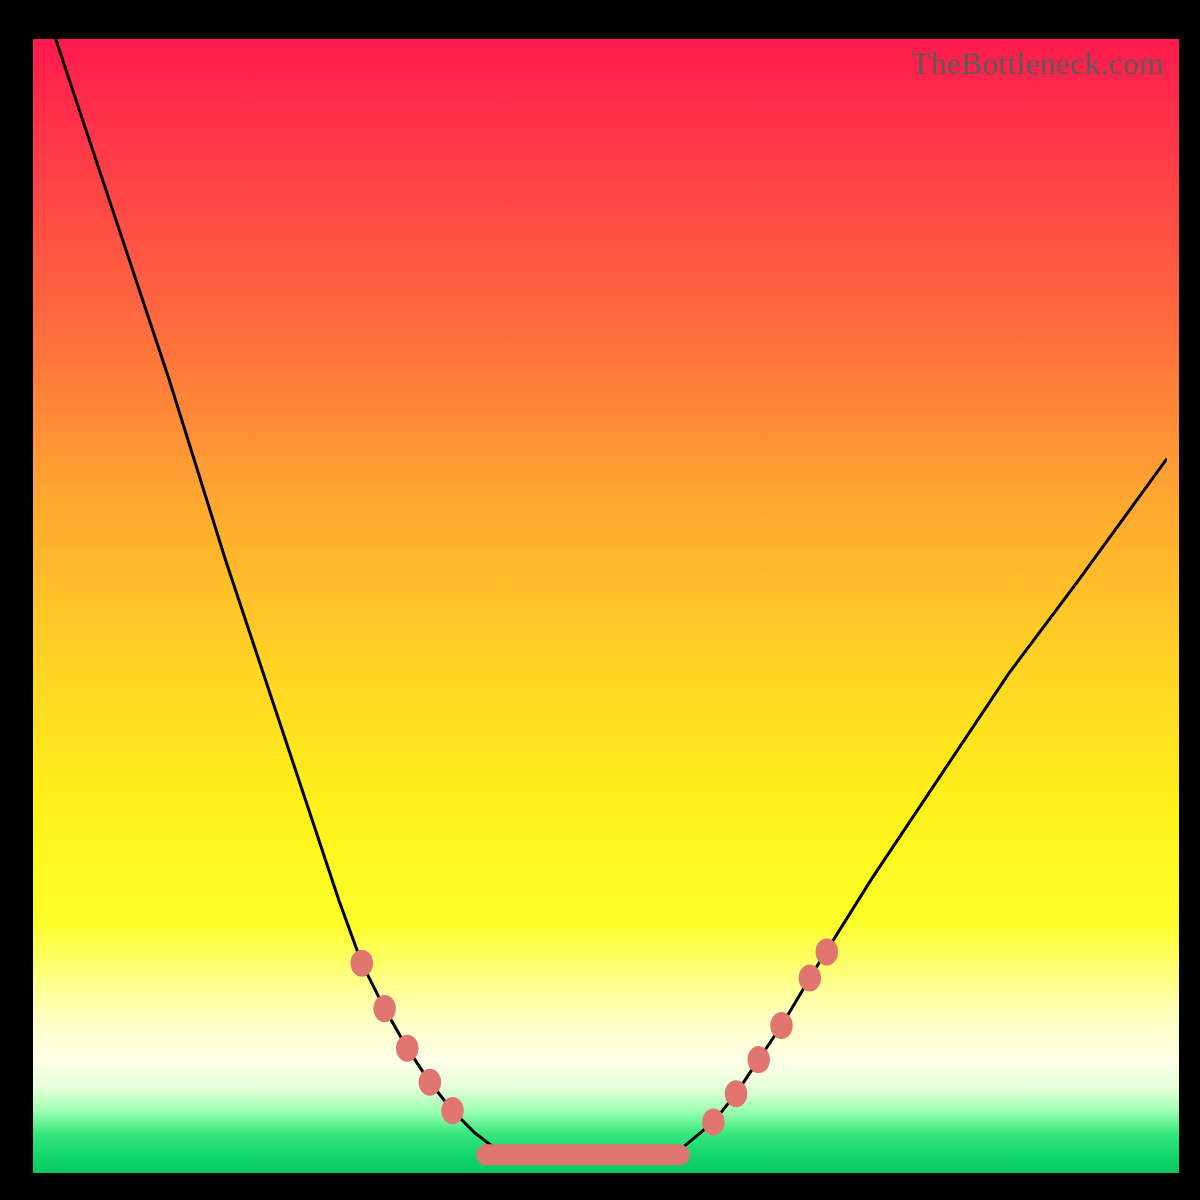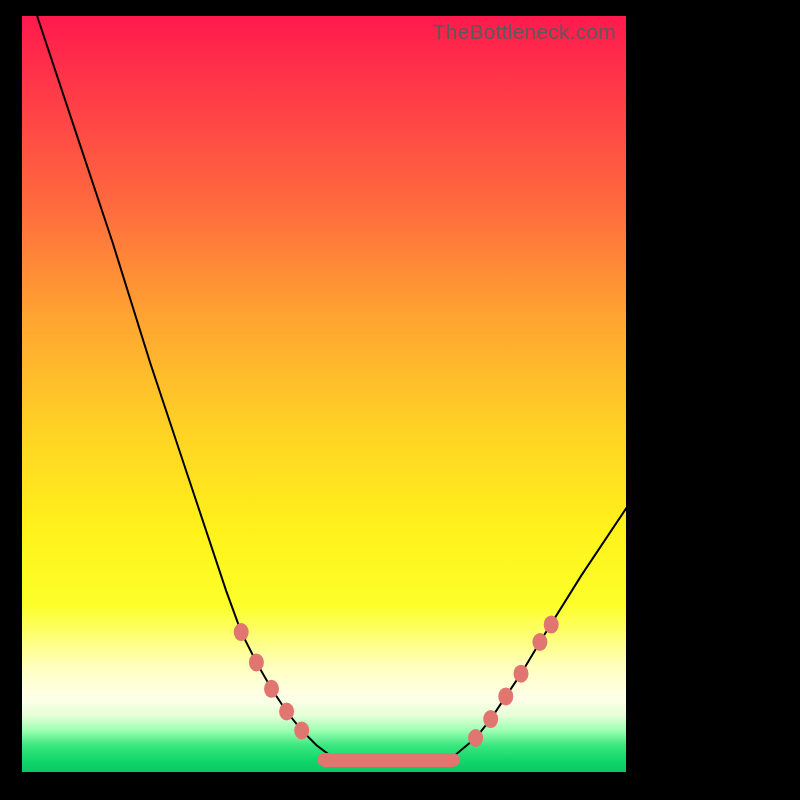--- a/index.html
+++ b/index.html
@@ -7,40 +7,41 @@
     padding: 0;
     width: 800px;
     height: 800px;
     background: #000;
     overflow: hidden;
     font-family: Arial, Helvetica, sans-serif;
   }
   .frame {
     position: absolute;
     left: 22px;
-    top: 16px;
-    width: 604px;
+    top: 26px;
+    width: 764px;
     height: 756px;
     background: linear-gradient(
       to bottom,
       #ff1a4d 0%,
       #ff3a48 10%,
       #ff6a3e 25%,
       #ffa531 40%,
       #ffd324 55%,
       #fff21a 68%,
       #fcff2a 78%,
       #ffffbd 86%,
       #ffffe8 90%,
       #e6ffd8 92.5%,
       #9dffb3 94.5%,
       #39e77e 96.5%,
       #11d66a 98.5%,
       #08c762 100%
     );
+    font-family: Liberation Serif, serif;
   }
   .watermark {
     position: absolute;
     top: 4px;
     right: 10px;
     color: #5a5a5a;
     font-size: 21px;
     font-weight: 500;
     letter-spacing: 0.2px;
     z-index: 3;

